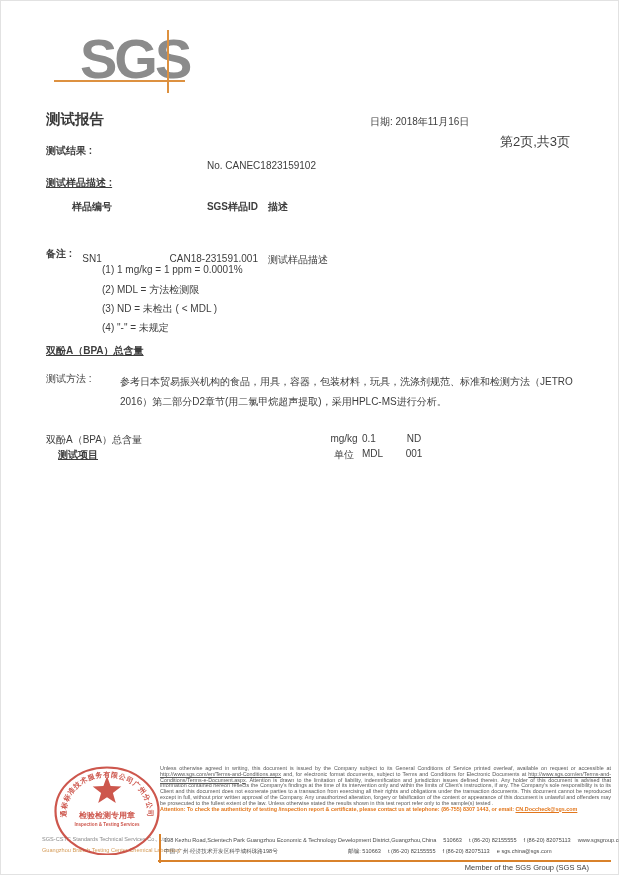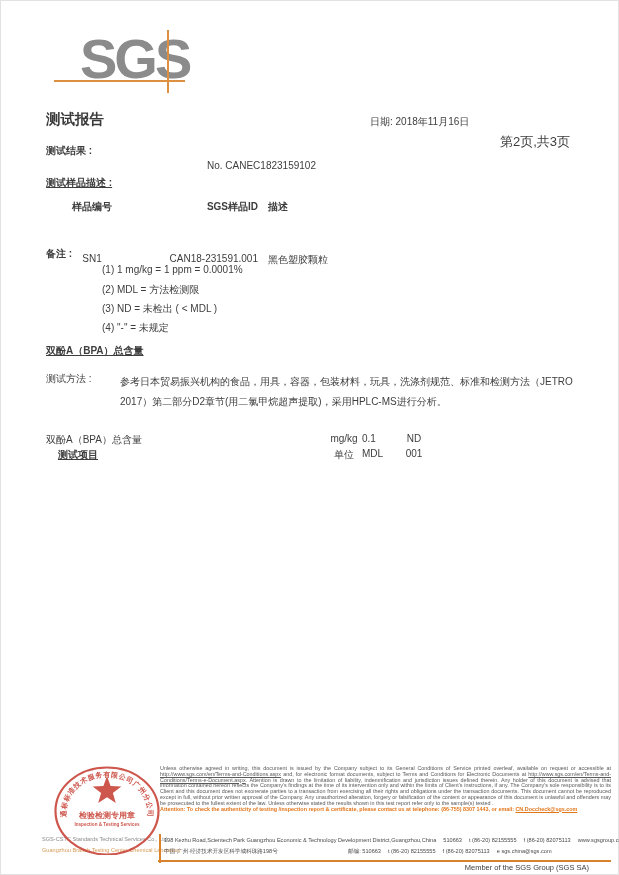--- a/index.html
+++ b/index.html
@@ -71,31 +71,31 @@
   <div class="abs page-info">第2页,共3页</div>
 
   <div class="abs results-label">测试结果 :</div>
   <div class="abs sample-title">测试样品描述 :</div>
 
   <div class="abs s-head s-col1">样品编号</div>
   <div class="abs s-head s-col2">SGS样品ID</div>
   <div class="abs s-head s-col3">描述</div>
   <div class="abs s-row s-col1">SN1</div>
   <div class="abs s-row s-col2">CAN18-231591.001</div>
-  <div class="abs s-row s-col3">黑色塑胶颗粒</div>
+  <div class="abs s-row s-col3">测试样品描述</div>
 
   <div class="abs notes-label">备注 :</div>
   <div class="abs note" style="top:264px">(1) 1 mg/kg = 1 ppm = 0.0001%</div>
   <div class="abs note" style="top:283px">(2) MDL = 方法检测限</div>
   <div class="abs note" style="top:302px">(3) ND = 未检出 ( &lt; MDL )</div>
   <div class="abs note" style="top:321px">(4) "-" = 未规定</div>
 
   <div class="abs bpa-title">双酚A（BPA）总含量</div>
   <div class="abs method-label">测试方法 :</div>
-  <div class="abs method-text">参考日本贸易振兴机构的食品，用具，容器，包装材料，玩具，洗涤剂规范、标准和检测方法（JETRO 2017）第二部分D2章节(用二氯甲烷超声提取)，采用HPLC-MS进行分析。</div>
+  <div class="abs method-text">参考日本贸易振兴机构的食品，用具，容器，包装材料，玩具，洗涤剂规范、标准和检测方法（JETRO 2016）第二部分D2章节(用二氯甲烷超声提取)，采用HPLC-MS进行分析。</div>
 
   <div class="abs r-head r-item-h">测试项目</div>
   <div class="abs r-head r-unit">单位</div>
   <div class="abs r-head r-mdl">MDL</div>
   <div class="abs r-head r-val">001</div>
   <div class="abs r-row r-item">双酚A（BPA）总含量</div>
   <div class="abs r-row r-unit">mg/kg</div>
   <div class="abs r-row r-mdl">0.1</div>
   <div class="abs r-row r-val">ND</div>
 

